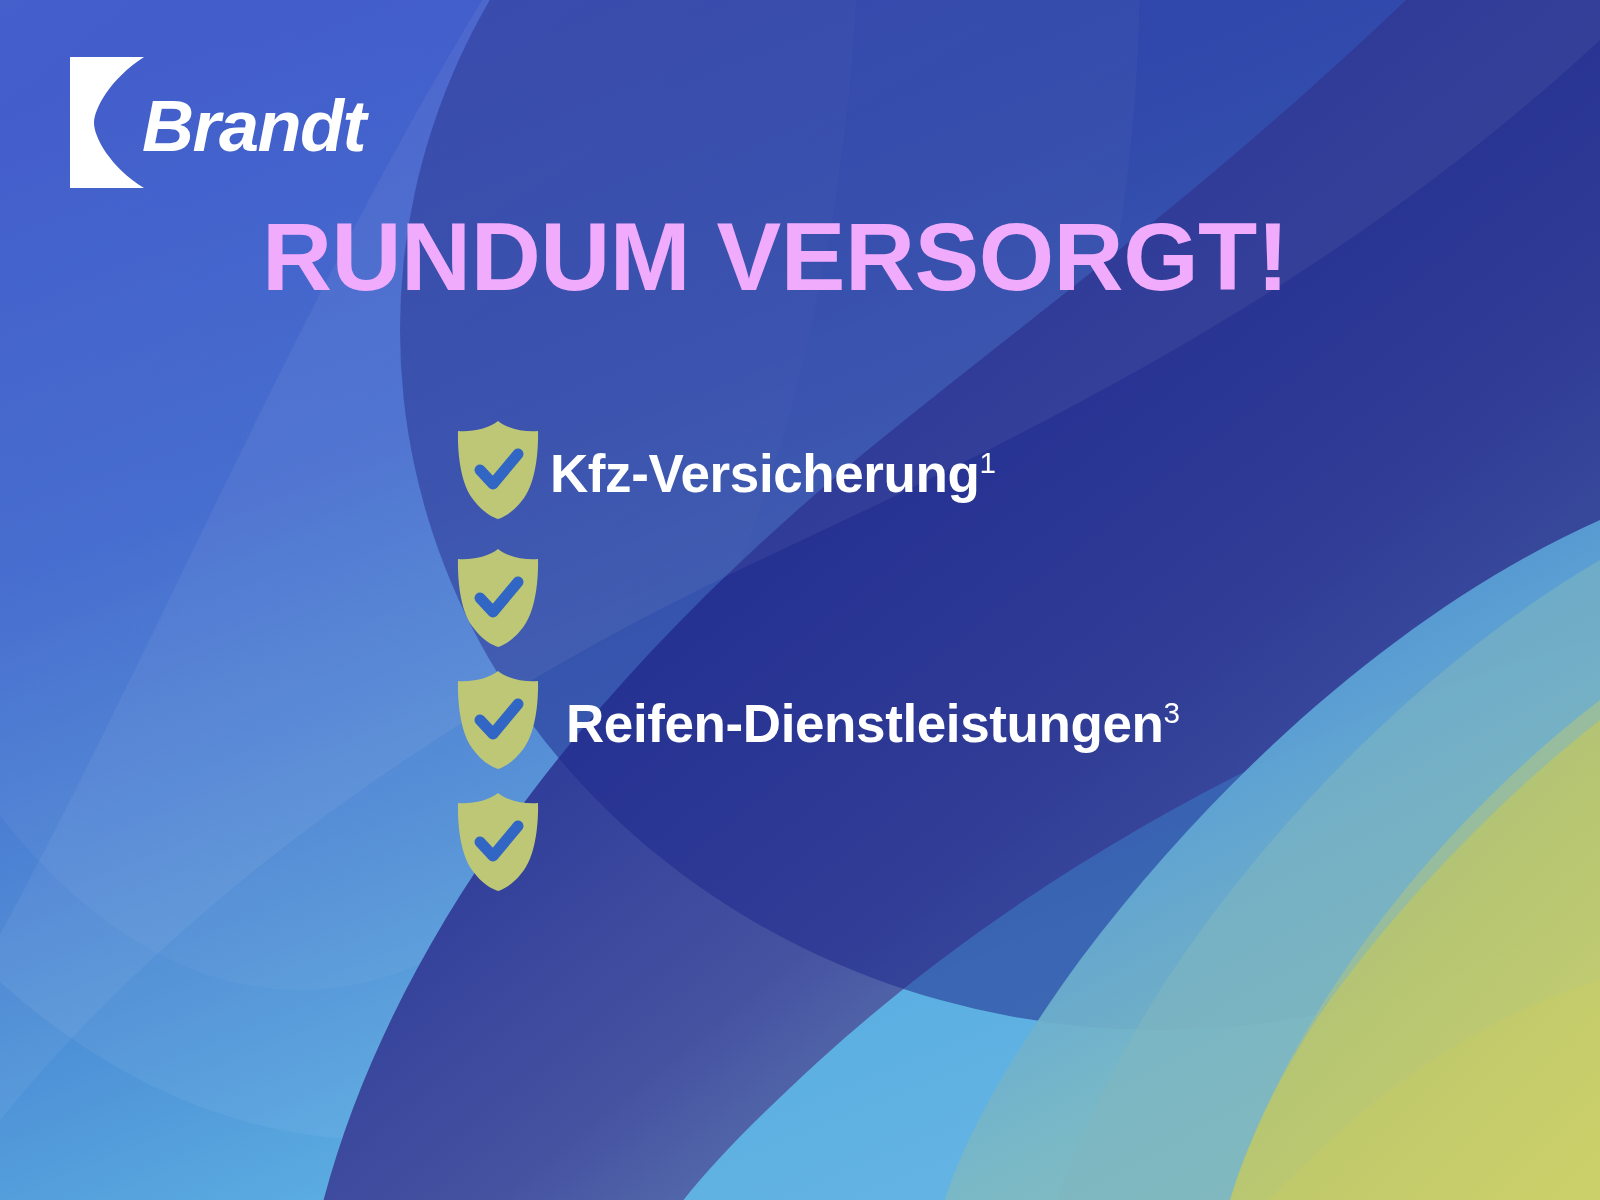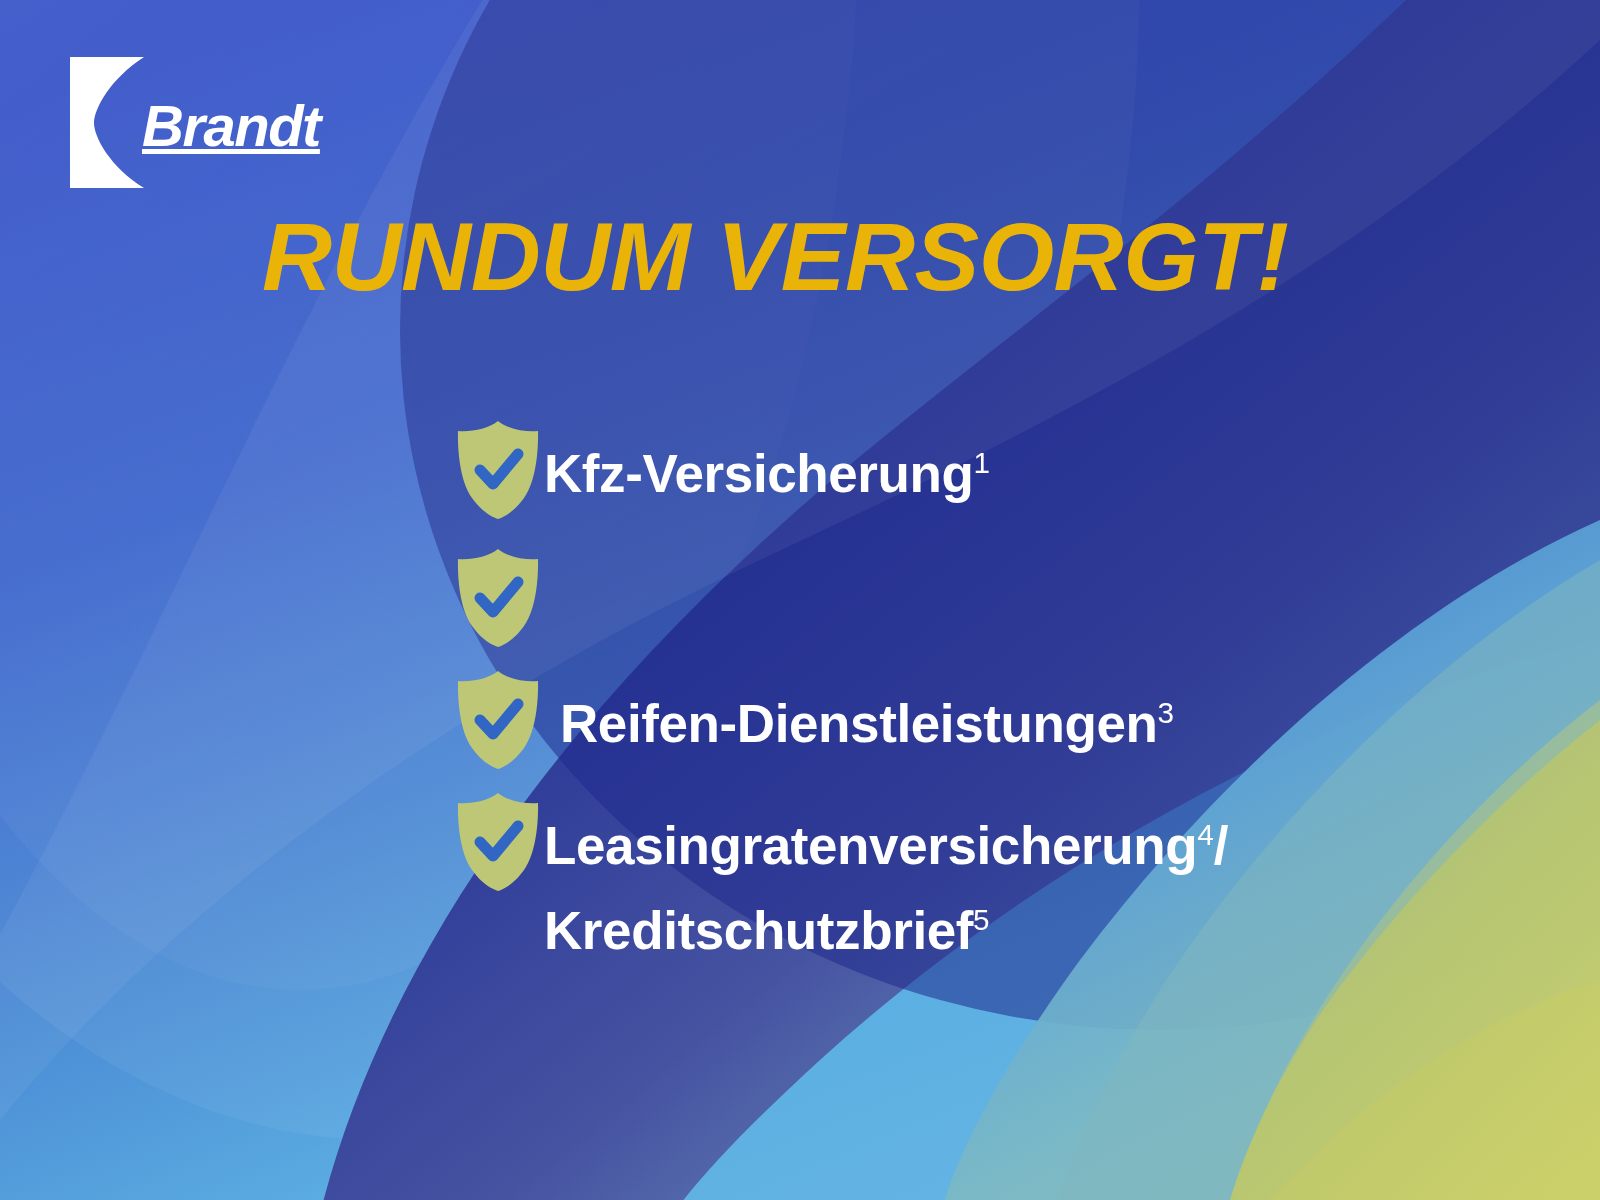--- a/index.html
+++ b/index.html
@@ -34,44 +34,42 @@
     align-items: center;
     height: 140px;
   }
   #logo-mark {
     width: 74px;
     height: 131px;
     display: block;
   }
   #logo-word {
     color: #ffffff;
-    font-size: 58px;
+    font-size: 72px;
     font-weight: 700;
     font-style: italic;
     letter-spacing: -1.5px;
     line-height: 1;
     margin-left: -2px;
     transform: translateY(4px);
     white-space: nowrap;
-    text-decoration: underline;
   }
 
   
   #headline {
     position: absolute;
     left: 262px;
     top: 208px;
-    color: #eab308;
+    color: #f0abfc;
     font-size: 97px;
     font-weight: 700;
     letter-spacing: -0.5px;
     line-height: 1;
     white-space: nowrap;
     text-transform: uppercase;
-    font-style: italic;
   }
 
   
   #benefits {
     position: absolute;
     left: 452px;
     top: 416px;
     width: 1060px;
   }
   .benefit-row {
@@ -90,21 +88,21 @@
     height: 104px;
     display: block;
     margin-top: 2px;
   }
   .benefit-text {
     color: #ffffff;
     font-size: 53px;
     font-weight: 700;
     line-height: 1.34;
     letter-spacing: -0.4px;
-    margin-left: 0;
+    margin-left: 6px;
     padding-top: 22px;
   }
   .benefit-text .sup {
     font-size: 0.56em;
     font-weight: 400;
     vertical-align: super;
     line-height: 0;
     letter-spacing: 0;
   }
   .benefit-text .slash {
@@ -268,20 +266,16 @@
 
     <div class="benefit-row r4">
       <svg class="shield" viewBox="0 0 92 104">
         <path d="M46 3 C 36 11, 20 14, 6 13 C 6 13, 4 58, 20 80
                  C 30 94, 40 99, 46 101
                  C 52 99, 62 94, 72 80
                  C 88 58, 86 13, 86 13
                  C 72 14, 56 11, 46 3 Z" fill="#bdc775"></path>
         <path d="M28 52 L 41 66 L 66 36" fill="none" stroke="#3166c4" stroke-width="11" stroke-linecap="round" stroke-linejoin="round"></path>
       </svg>
-      <div class="benefit-text">
-        <span>Leasingratenversicherung</span><span class="sup">4</span><span class="slash">/</span>
-        <span class="line2"><span>Kreditschutzbrief</span><span class="sup">5</span></span>
-      </div>
     </div>
 
   </div>
 </div>
 
 </body></html>

